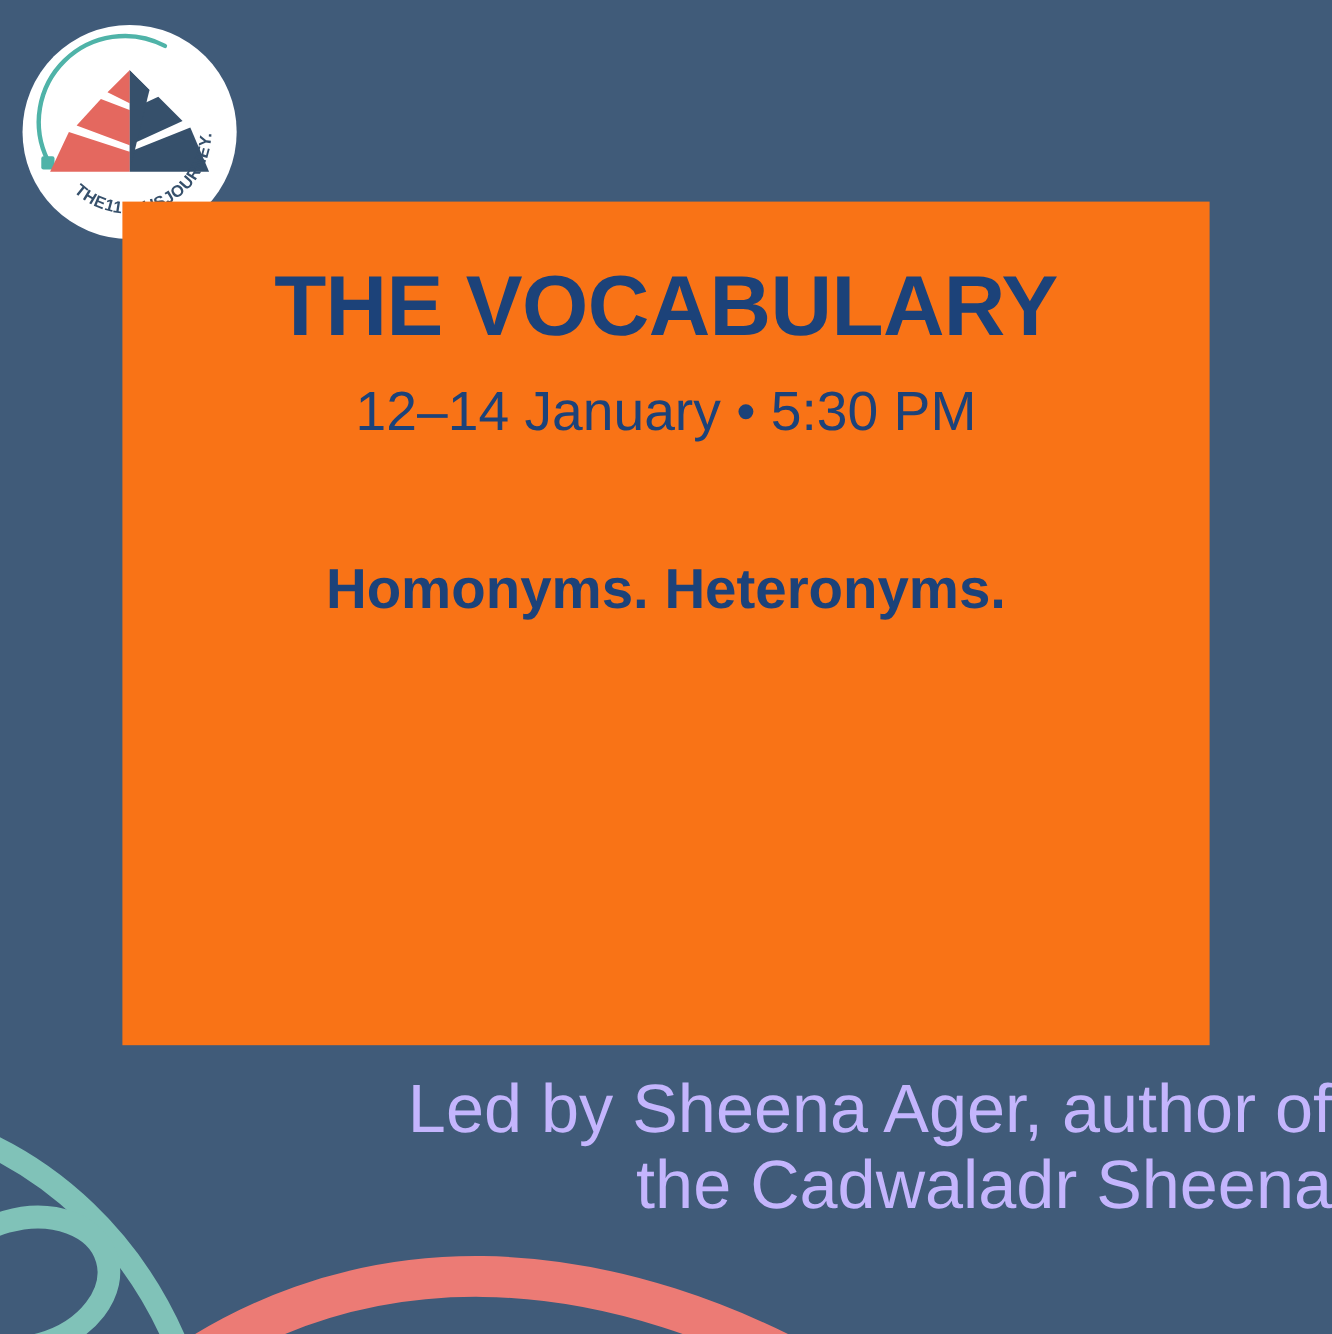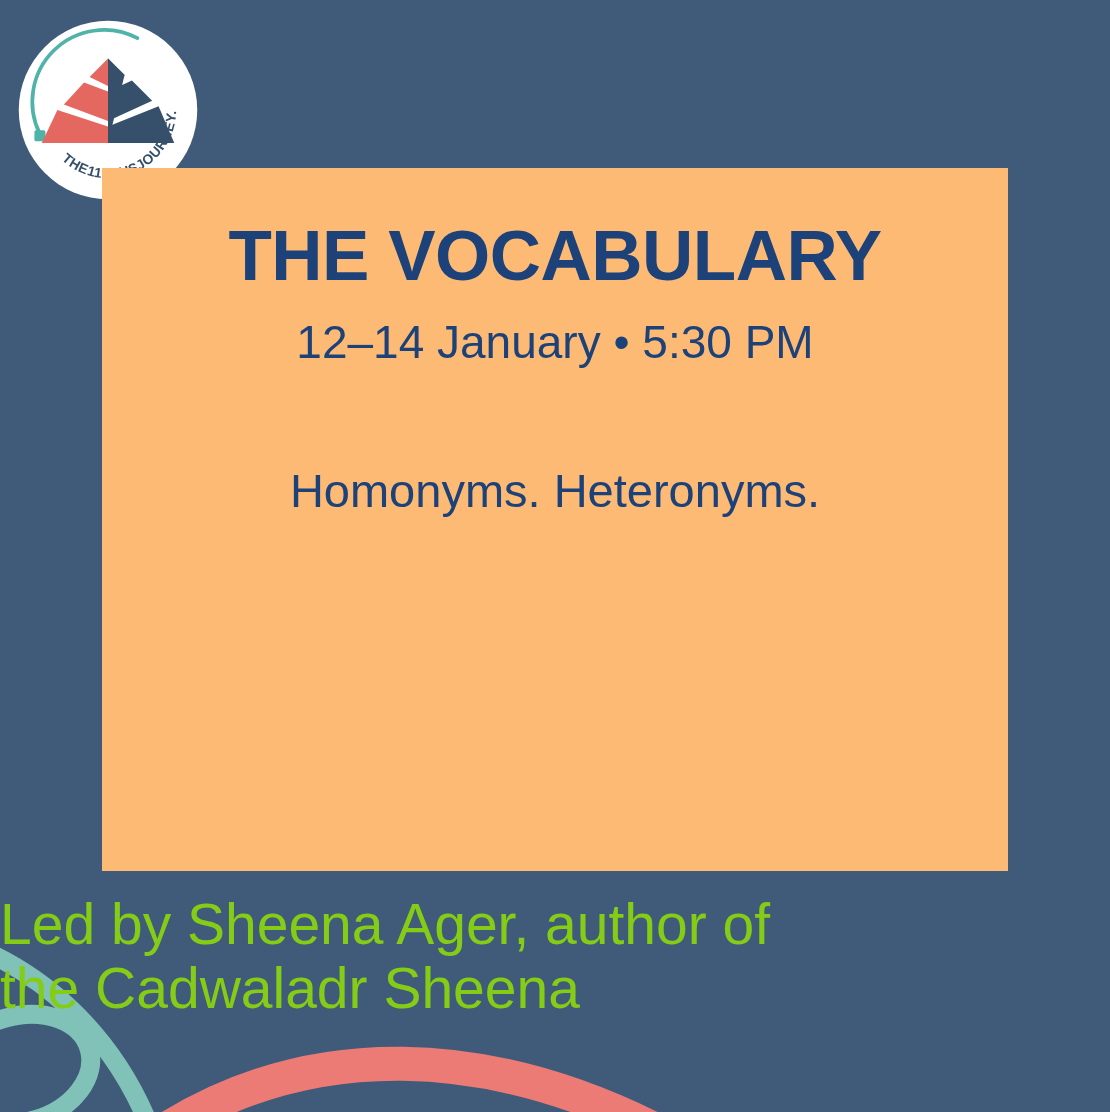--- a/index.html
+++ b/index.html
@@ -37,61 +37,61 @@
     pointer-events: none;
   }
 
   
   .card {
     position: absolute;
     left: 102px;
     top: 168px;
     width: 906px;
     height: 703px;
-    background: #fdba74;
+    background: #f97316;
     box-sizing: border-box;
     padding: 34px 34px 0 34px;
     text-align: center;
     color: #1c4279;
   }
   .card-title {
     font-size: 71px;
     font-weight: bold;
     line-height: 1.06;
     letter-spacing: -0.5px;
     margin: 16px 0 0 0;
   }
   .card-subtitle {
     font-size: 46px;
     font-weight: normal;
     line-height: 1.2;
     margin: 22px 0 0 0;
   }
   .card-topics {
     font-size: 47px;
-    font-weight: normal;
+    font-weight: bold;
     line-height: 1.32;
     margin: 90px 0 0 0;
     text-align: center;
   }
   .card-blurb {
     font-size: 39px;
     font-weight: normal;
     line-height: 1.35;
     margin: 95px 0 0 0;
   }
 
   
   .footer {
     position: absolute;
     left: 0;
     top: 893px;
     width: 1110px;
-    text-align: left;
-    color: #84cc16;
+    text-align: right;
+    color: #c4b5fd;
     font-size: 57px;
     line-height: 1.12;
     font-weight: normal;
   }
 
   
   .logo {
     position: absolute;
     left: 16px;
     top: 18px;

